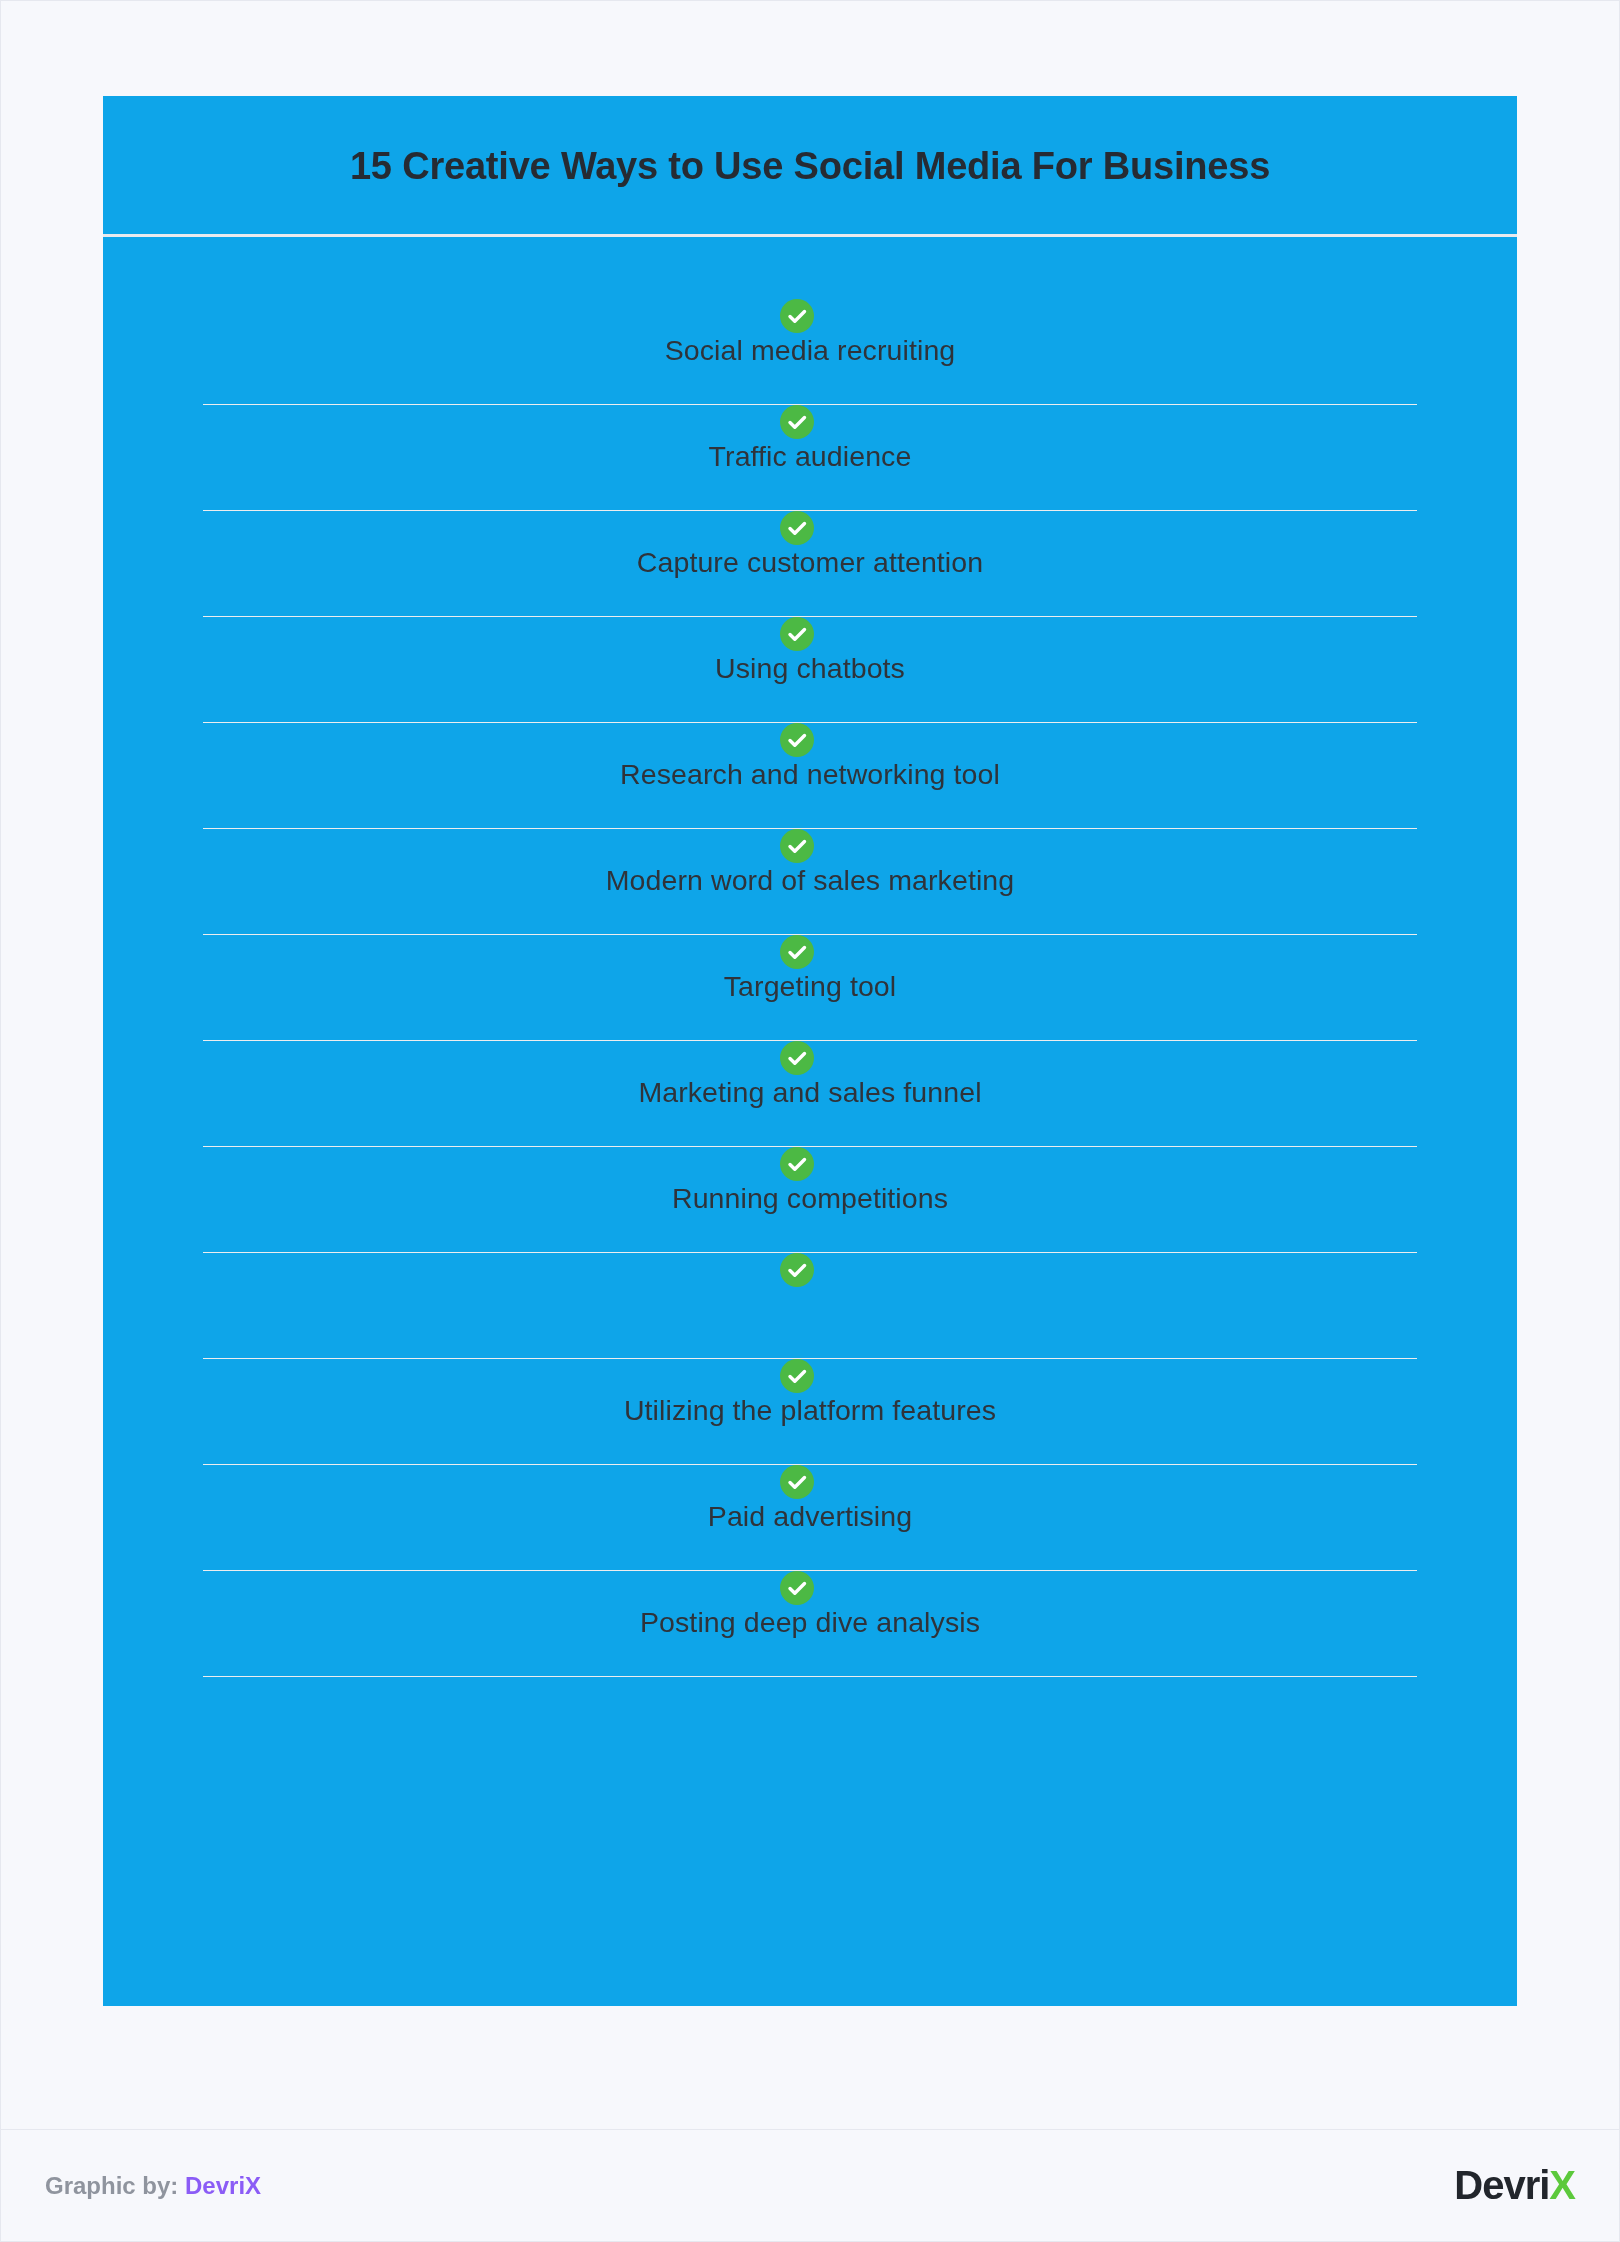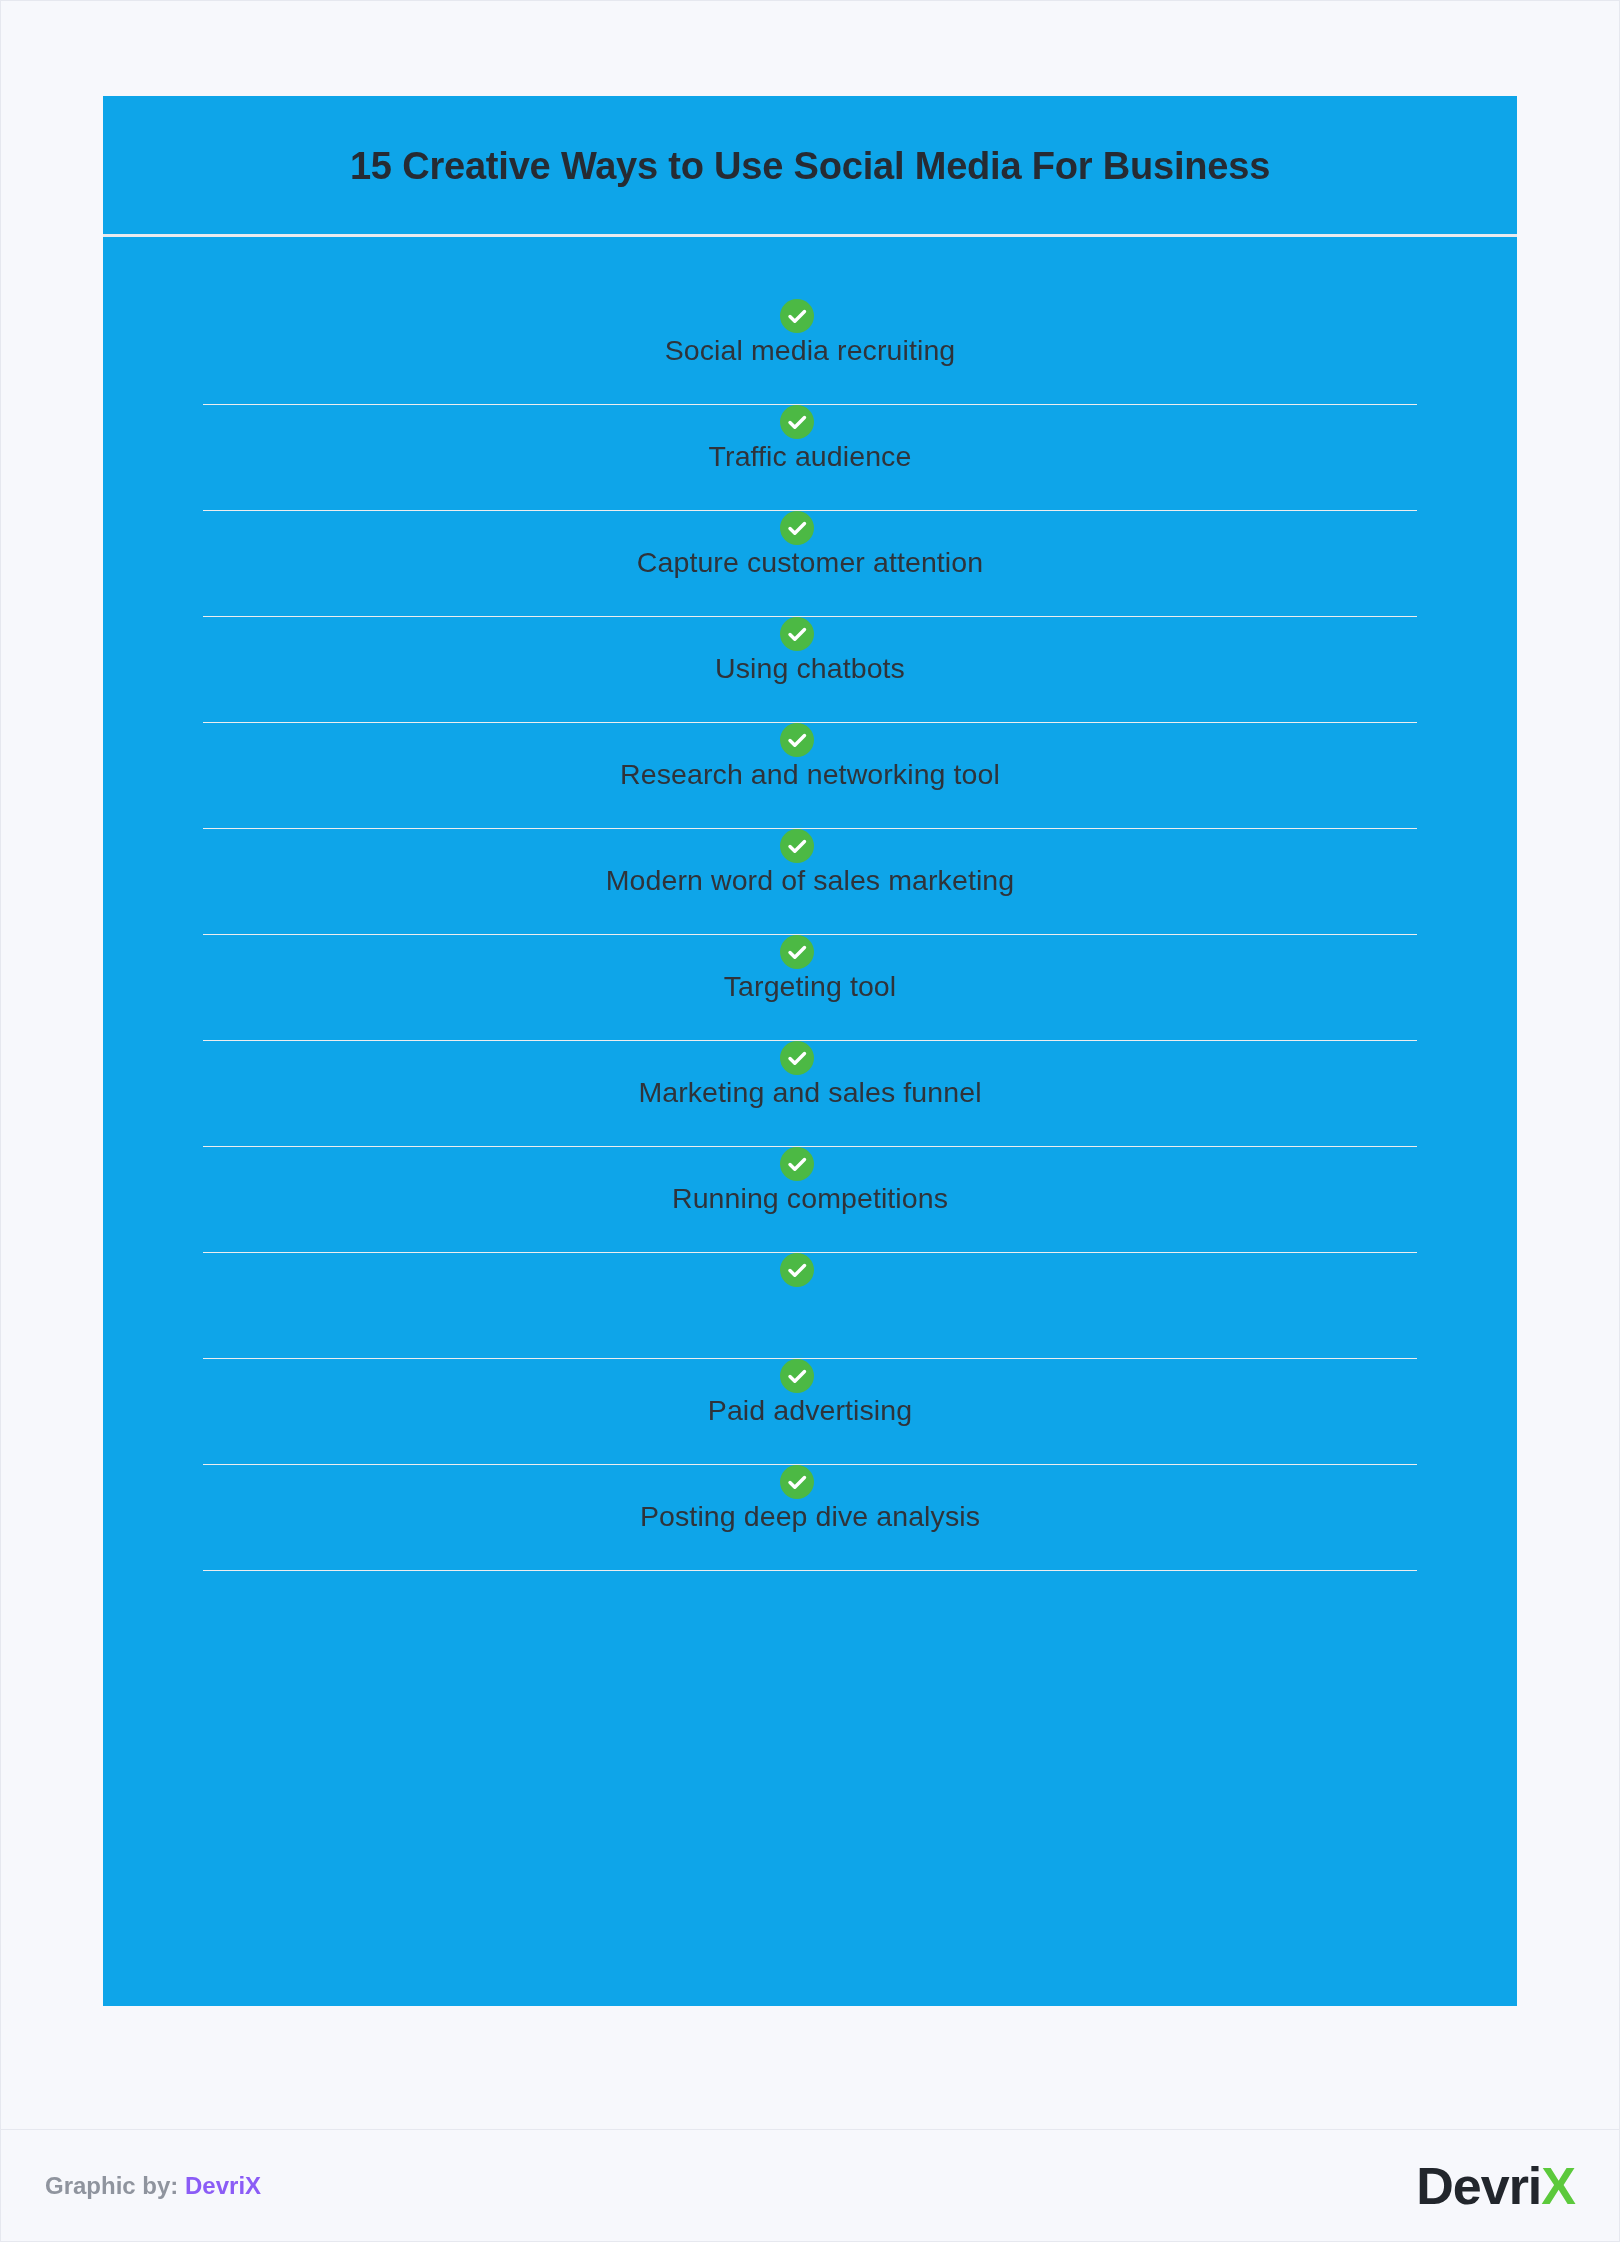--- a/index.html
+++ b/index.html
@@ -95,21 +95,21 @@
     color: #8f949e;
     font-weight: bold;
   }
   .credit .brand {
     color: #8b5cf6;
     font-weight: bold;
   }
   .logo {
     display: flex;
     align-items: flex-start;
-    font-size: 52px;
+    font-size: 40px;
     font-weight: bold;
     color: #22262c;
     letter-spacing: -1px;
   }
   .logo .x {
     color: #5cc93c;
   }
 </style>
 </head>
 <body>
@@ -218,20 +218,29 @@
 
         <div class="list-item">
           <span class="check-icon">
             <svg width="34" height="34" viewBox="0 0 34 34">
                 <circle cx="17" cy="17" r="17" fill="#4CB944"></circle>
                 <path d="M10 17.5 l4.8 4.8 L24.5 12.5" fill="none" stroke="#ffffff" stroke-width="3.4" stroke-linecap="round" stroke-linejoin="round"></path>
               </svg>
           </span>
         </div>
 
+        <div class="list-item">
+          <span class="check-icon">
+            <svg width="34" height="34" viewBox="0 0 34 34">
+                <circle cx="17" cy="17" r="17" fill="#4CB944"></circle>
+                <path d="M10 17.5 l4.8 4.8 L24.5 12.5" fill="none" stroke="#ffffff" stroke-width="3.4" stroke-linecap="round" stroke-linejoin="round"></path>
+              </svg>
+          </span>
+          <span class="item-label">Utilizing the platform features</span>
+        </div>
 
         <div class="list-item">
           <span class="check-icon">
             <svg width="34" height="34" viewBox="0 0 34 34">
                 <circle cx="17" cy="17" r="17" fill="#4CB944"></circle>
                 <path d="M10 17.5 l4.8 4.8 L24.5 12.5" fill="none" stroke="#ffffff" stroke-width="3.4" stroke-linecap="round" stroke-linejoin="round"></path>
               </svg>
           </span>
           <span class="item-label">Paid advertising</span>
         </div>

